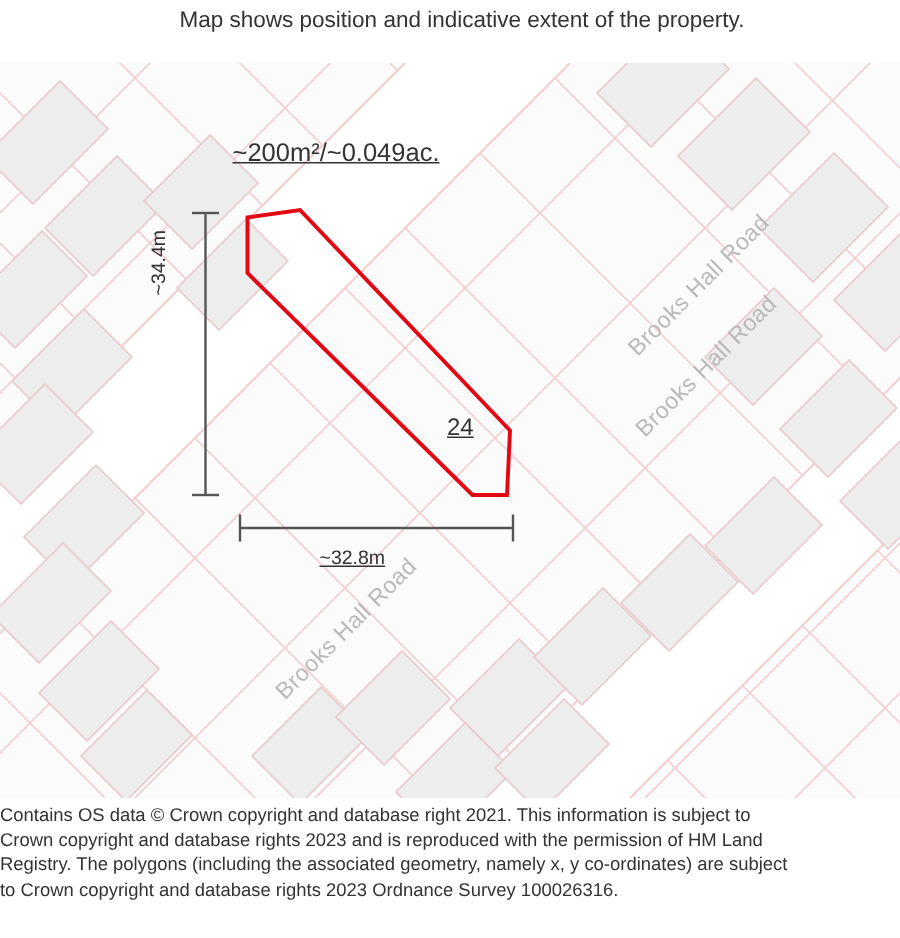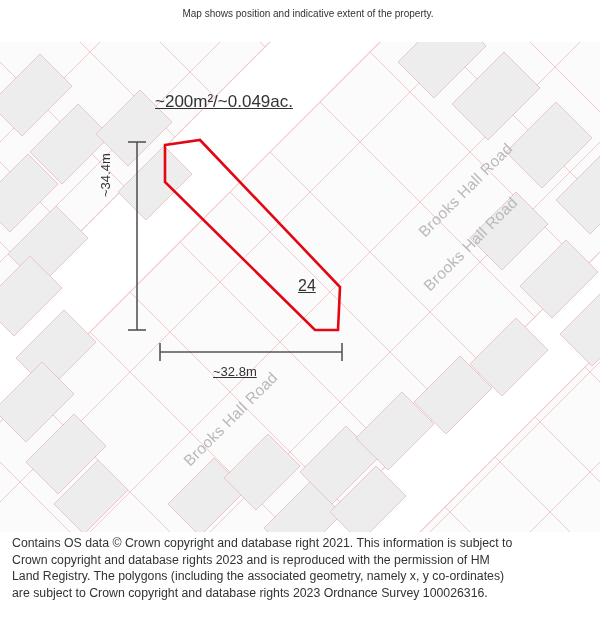--- a/index.html
+++ b/index.html
@@ -19,21 +19,21 @@
     width: 600px;
     padding-top: 5px;
     text-align: center;
   }
   .header .title {
     font-size: 12.5px;
     color: #333;
     line-height: 17px;
   }
   .header .subtitle {
-    font-size: 10px;
+    font-size: 15px;
     color: #333;
     line-height: 17px;
     margin-left: 16px;
   }
   .map-wrap {
     position: absolute;
     left: 0;
     top: 42px;
     width: 600px;
     height: 490px;
@@ -81,21 +81,21 @@
     font-size: 13px;
     color: #333;
     white-space: nowrap;
     text-decoration: underline;
   }
   .footer {
     position: absolute;
     left: 0;
     top: 535px;
     width: 530px;
-    padding: 0 12px;
+    padding: 0 0;
     box-sizing: border-box;
     font-size: 12.3px;
     line-height: 16.5px;
     color: #333;
   }
   .road-label {
     fill: #b9b9b9;
     font-size: 15.5px;
     font-family: "Liberation Sans", sans-serif;
     letter-spacing: 0.3px;

